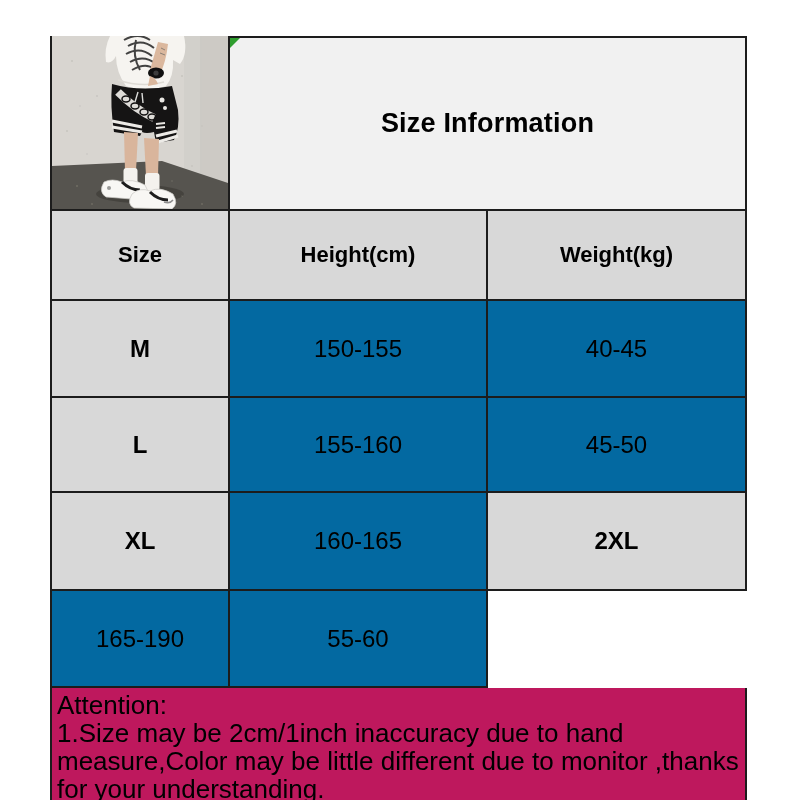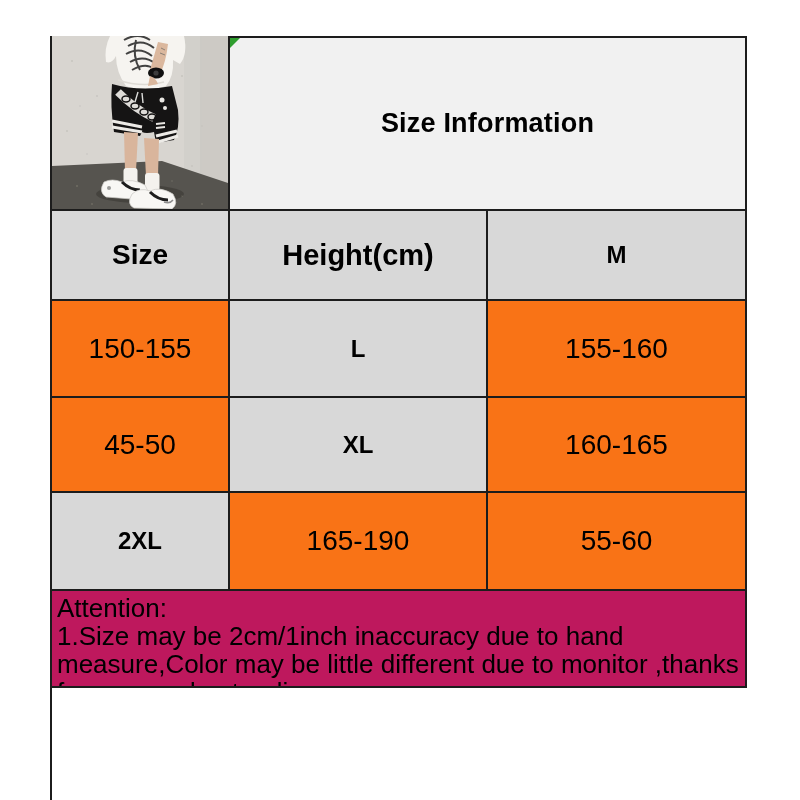--- a/index.html
+++ b/index.html
@@ -62,31 +62,31 @@
     top: 0;
     left: 0;
     width: 0;
     height: 0;
     border-top: 10px solid #2f9e2f;
     border-right: 10px solid transparent;
   }
   .hdr {
     background: #d8d8d8;
     font-weight: bold;
-    font-size: 29px;
-  }
-  .hdr-size { font-size: 28px; }
+    font-size: 22px;
+  }
+  .hdr-size { font-size: 22px; }
   .label-cell {
     background: #d8d8d8;
     font-weight: bold;
     font-size: 24px;
   }
   .value-cell {
-    background: #f97316;
-    font-size: 28px;
+    background: #0369a1;
+    font-size: 24px;
     font-weight: normal;
   }
   .attention-cell {
     grid-column: 1 / 4;
     background: #be185d;
     display: block;
     padding: 3px 6px 16px 5px;
     font-size: 26px;
     line-height: 28px;
   }
@@ -180,23 +180,25 @@
         <path d="M112,166 q6,2 9,-2" stroke="#8b8b8b" stroke-width="1.5" fill="none"></path>
       </svg>
     </div>
     <div class="cell title-cell">
       <div class="corner-marker"></div>
       <span class="title-text">Size Information</span>
     </div>
 
     <div class="cell hdr hdr-size">Size</div>
     <div class="cell hdr">Height(cm)</div>
+    <div class="cell hdr">Weight(kg)</div>
 
     <div class="cell label-cell">M</div>
     <div class="cell value-cell">150-155</div>
+    <div class="cell value-cell">40-45</div>
 
     <div class="cell label-cell">L</div>
     <div class="cell value-cell">155-160</div>
     <div class="cell value-cell">45-50</div>
 
     <div class="cell label-cell">XL</div>
     <div class="cell value-cell">160-165</div>
 
     <div class="cell label-cell">2XL</div>
     <div class="cell value-cell">165-190</div>

